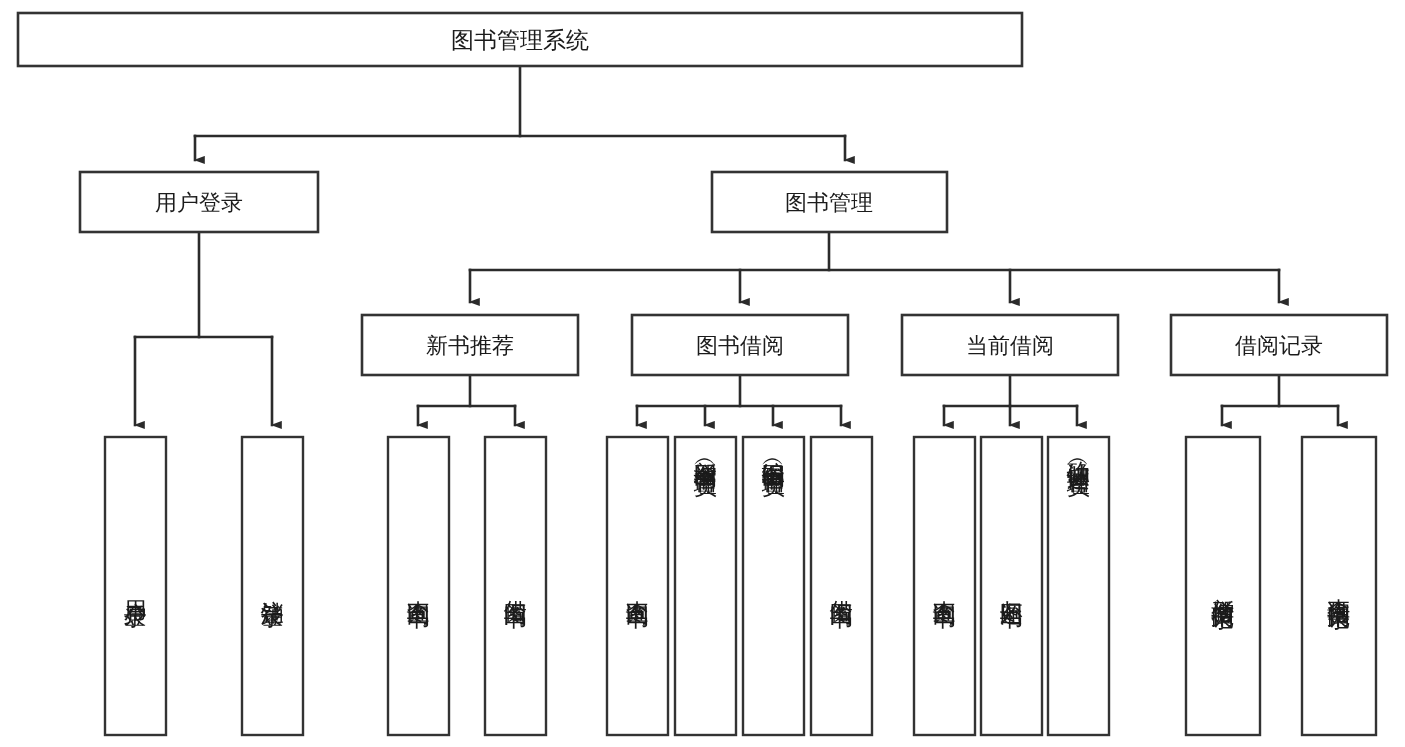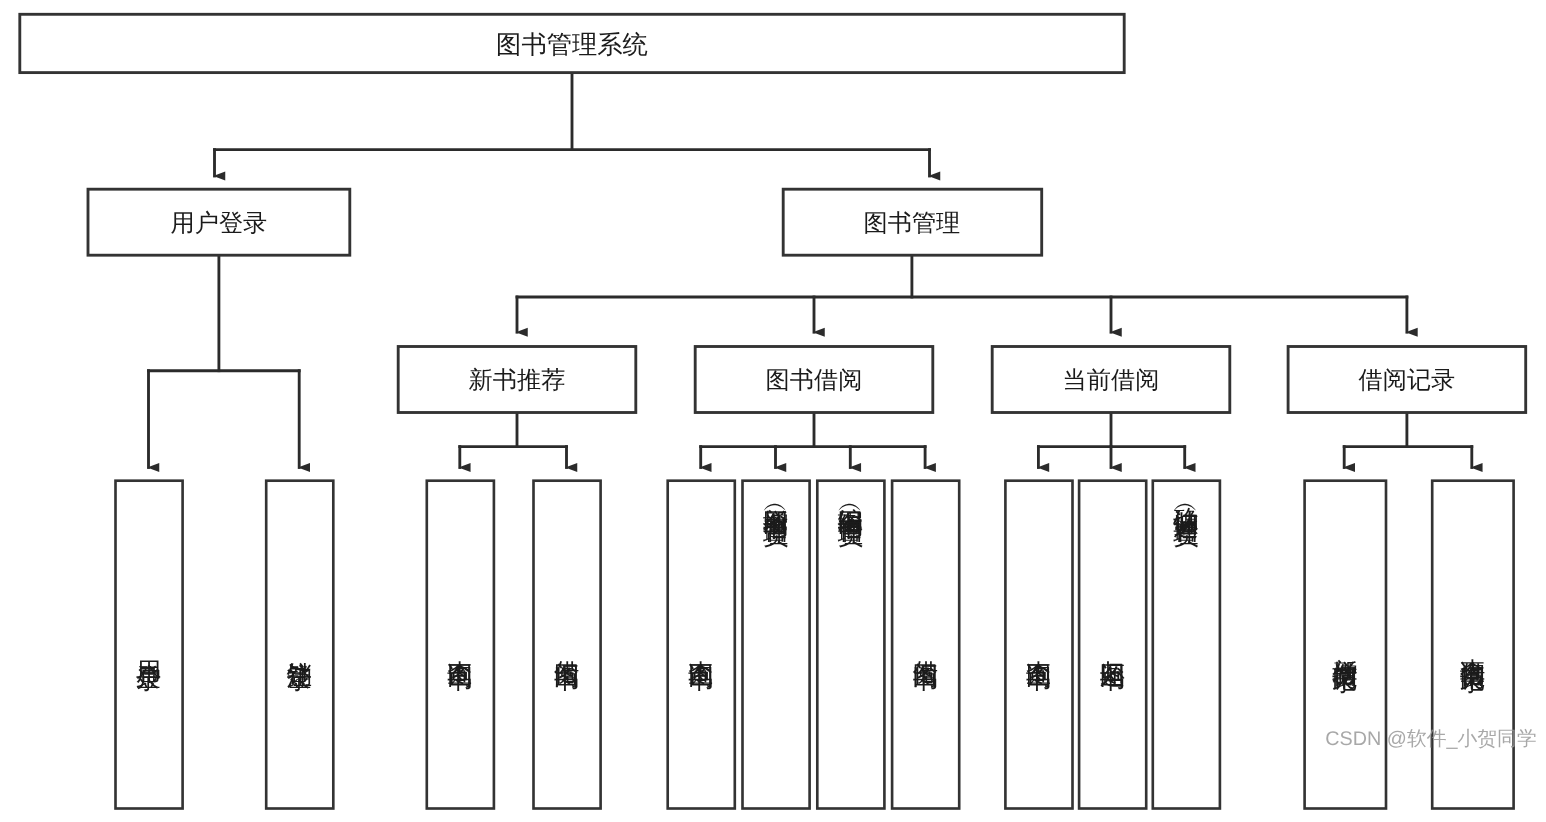--- a/index.html
+++ b/index.html
@@ -234,14 +234,13 @@
     <span class="vert-label" style="margin-top:6px;">确认归还（管理员）</span>
   </div>
 
   <div class="vert-label-wrap" style="left:1186px; top:437px; width:74px; height:298px;">
     <span class="vert-label">新增借阅记录</span>
   </div>
   <div class="vert-label-wrap" style="left:1302px; top:437px; width:74px; height:298px;">
     <span class="vert-label">查询借阅记录</span>
   </div>
 
-  <div class="watermark">CSDN @软件_小贺同学</div>
 </div>
 
 </body></html>

